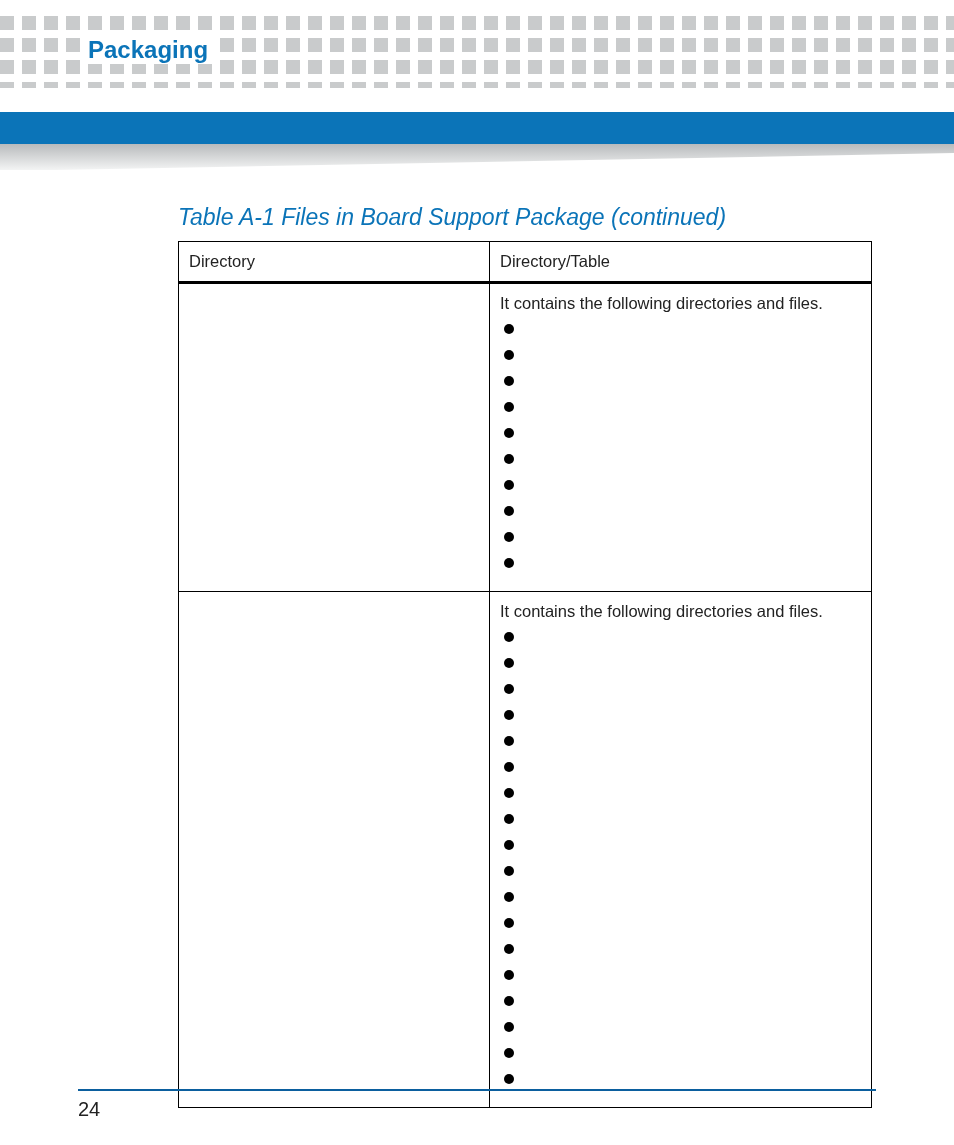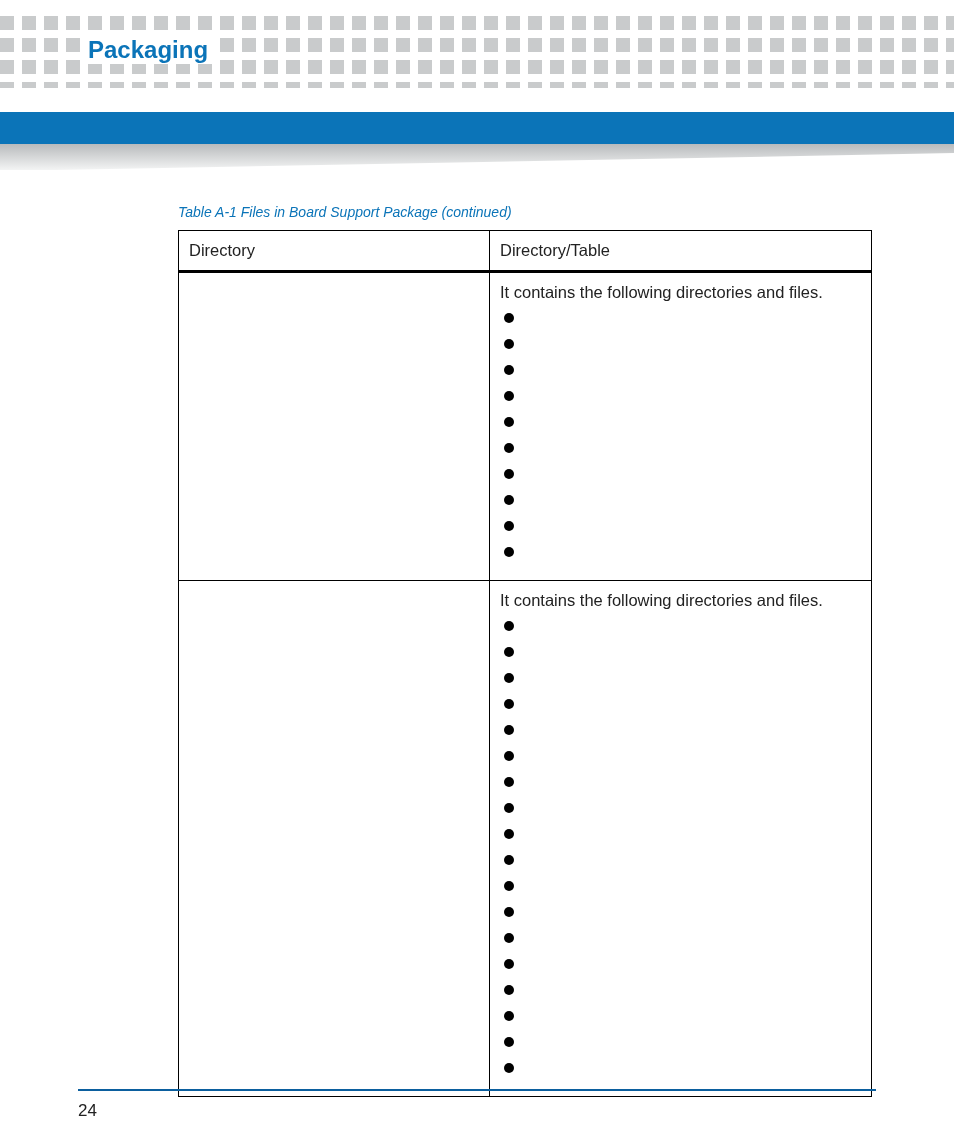--- a/index.html
+++ b/index.html
@@ -22,21 +22,21 @@
   .shadow-strip{
     position:absolute;top:128px;left:0;right:0;height:26px;
     background:linear-gradient(to bottom,#b0b3b5 0%,#f2f3f3 100%);
     clip-path:polygon(0 0,100% 0,100% 35%,6% 100%,0 100%);
     opacity:.9;
   }
 
   .content{position:absolute;top:188px;left:178px;right:82px}
 
   .table-caption{
-    color:#0b74b8;font-style:italic;font-size:14px;margin:0 0 10px 0;
+    color:#0b74b8;font-style:italic;font-size:23px;margin:0 0 10px 0;
   }
 
   table.bsp{
     border-collapse:collapse;width:100%;
     font-size:16.5px;
   }
   table.bsp th,table.bsp td{
     border:1px solid #000;padding:10px 10px;vertical-align:top;text-align:left;font-weight:400
   }
   table.bsp thead th{border-bottom:3px solid #000}
@@ -45,21 +45,21 @@
   ul.files li{position:relative;padding-left:22px;height:26px}
   ul.files li::before{
     content:"";position:absolute;left:4px;top:5px;width:10px;height:10px;background:#000;border-radius:50%
   }
 
   
   .footer-rule{position:absolute;left:78px;right:78px;bottom:70px;height:0;border-top:2px solid #0b5f9e}
   .footer{
     position:absolute;left:78px;right:78px;bottom:40px;
     display:flex;justify-content:space-between;align-items:flex-start;
-    font-size:17px;color:#222
+    font-size:20px;color:#222
   }
   .footer .docref .paren{font-style:italic}
 </style>
 </head>
 <body>
 
 <div class="page">
 
   <div class="grid-squares" id="gridsq">
       <div class="row">

